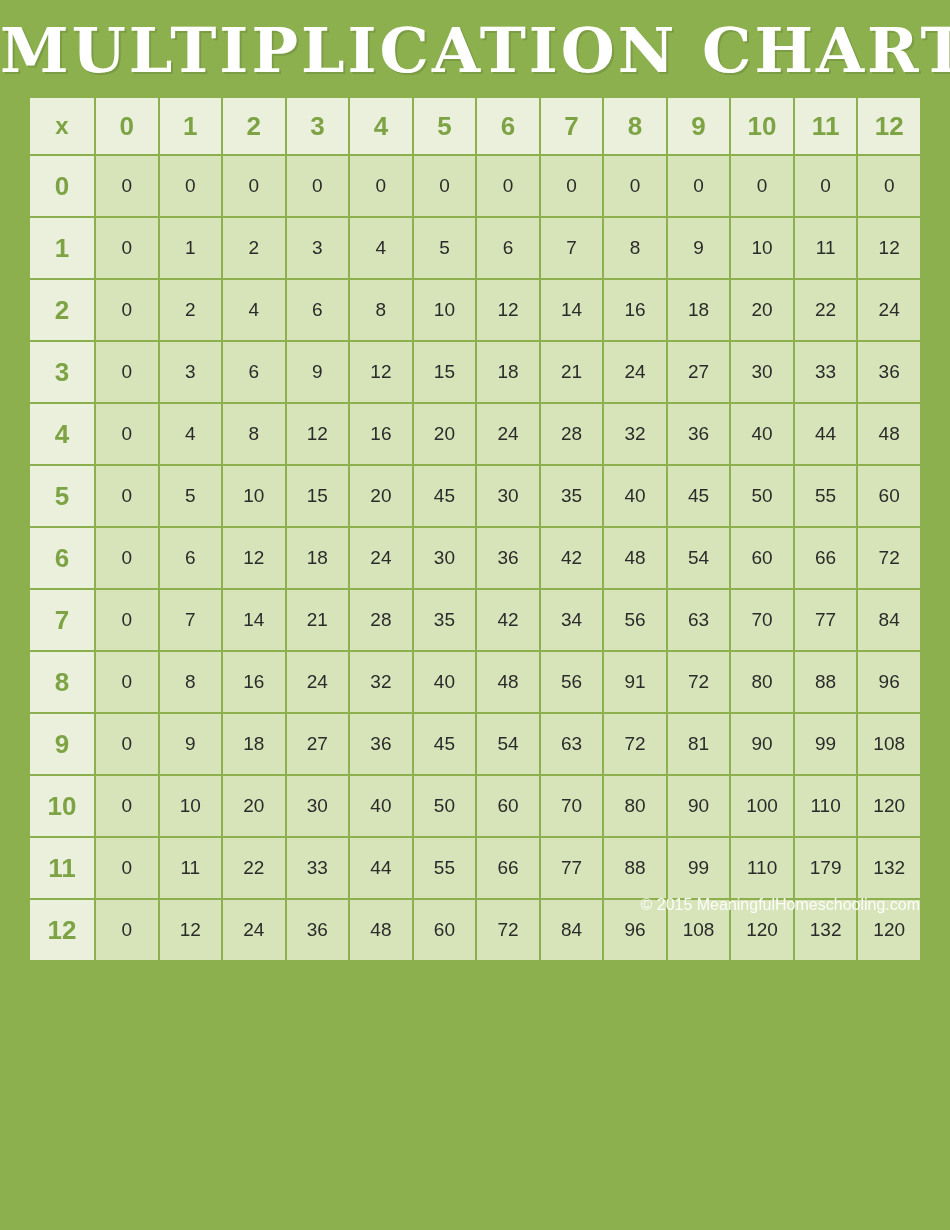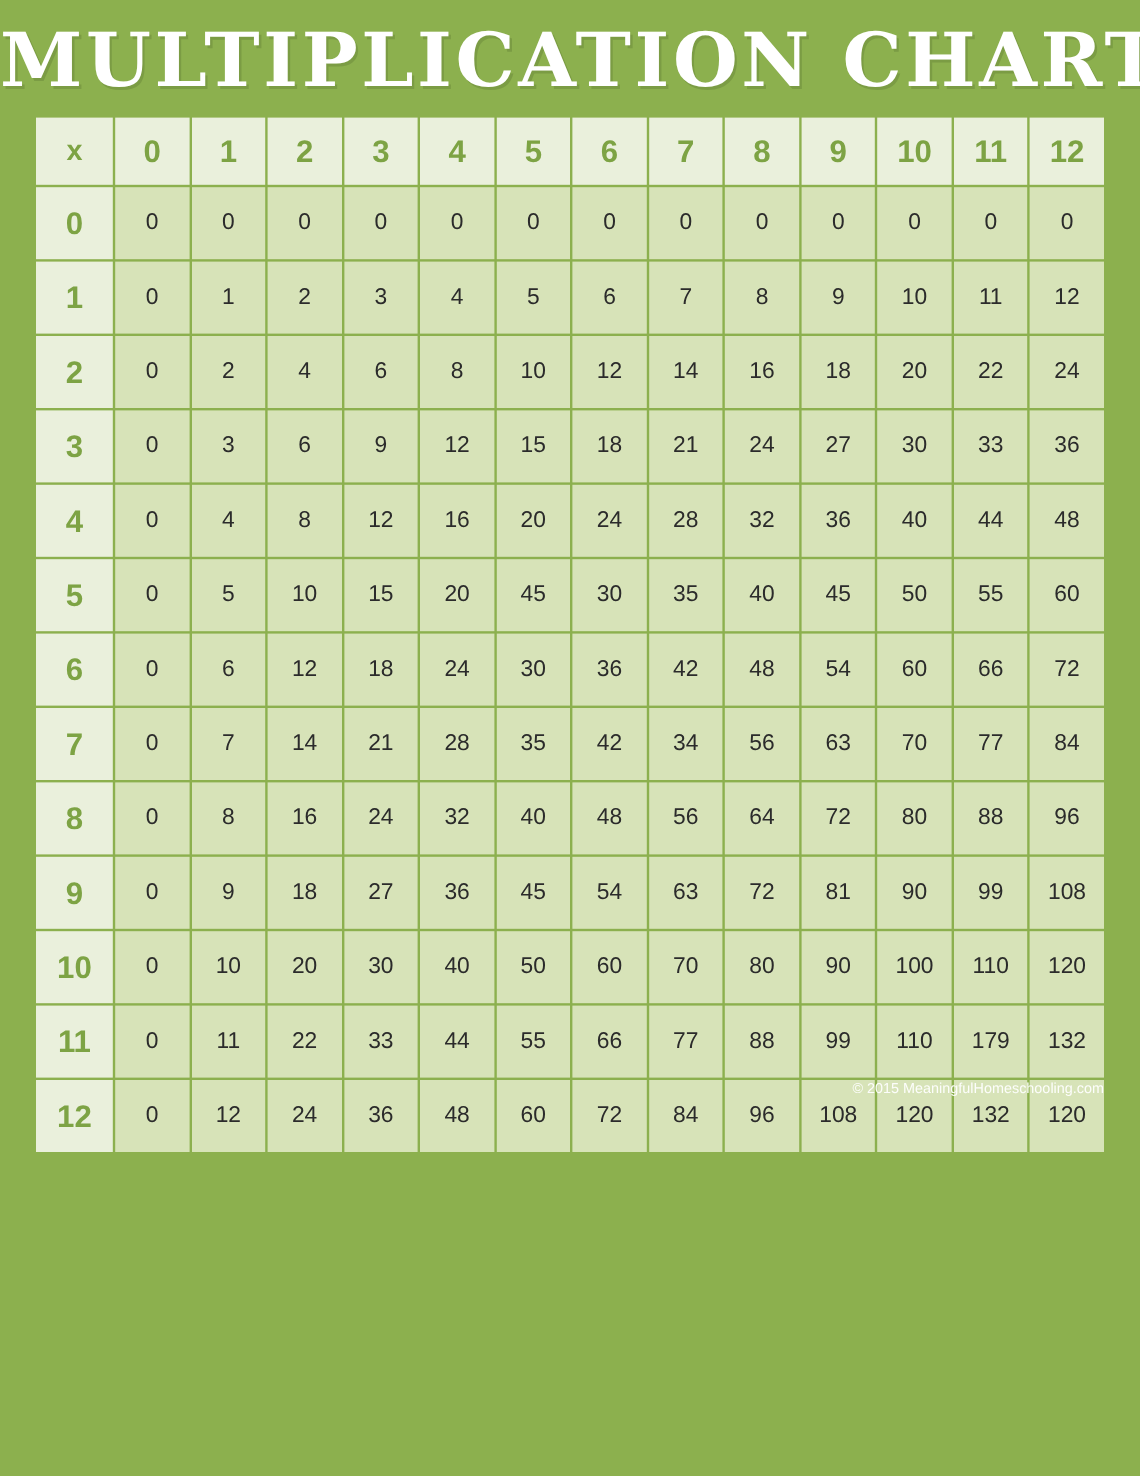--- a/index.html
+++ b/index.html
@@ -68,21 +68,21 @@
   }
   table.chart tr.head-row th {
     height: 56px;
   }
   table.chart col.c0 { width: 64px; }
   .credit {
     position: absolute;
     right: 30px;
     bottom: 10px;
     color: #ffffff;
-    font-size: 12px;
+    font-size: 16px;
     font-family: "Liberation Sans", sans-serif;
     opacity: 0.95;
     white-space: nowrap;
   }
 </style>
 </head>
 <body>
 
 <div class="page">
 
@@ -243,21 +243,21 @@
         <tr>
           <th class="row-head">8</th>
           <td>0</td>
           <td>8</td>
           <td>16</td>
           <td>24</td>
           <td>32</td>
           <td>40</td>
           <td>48</td>
           <td>56</td>
-          <td>64</td>
+          <td>91</td>
           <td>72</td>
           <td>80</td>
           <td>88</td>
           <td>96</td>
         </tr>
         <tr>
           <th class="row-head">9</th>
           <td>0</td>
           <td>9</td>
           <td>18</td>

